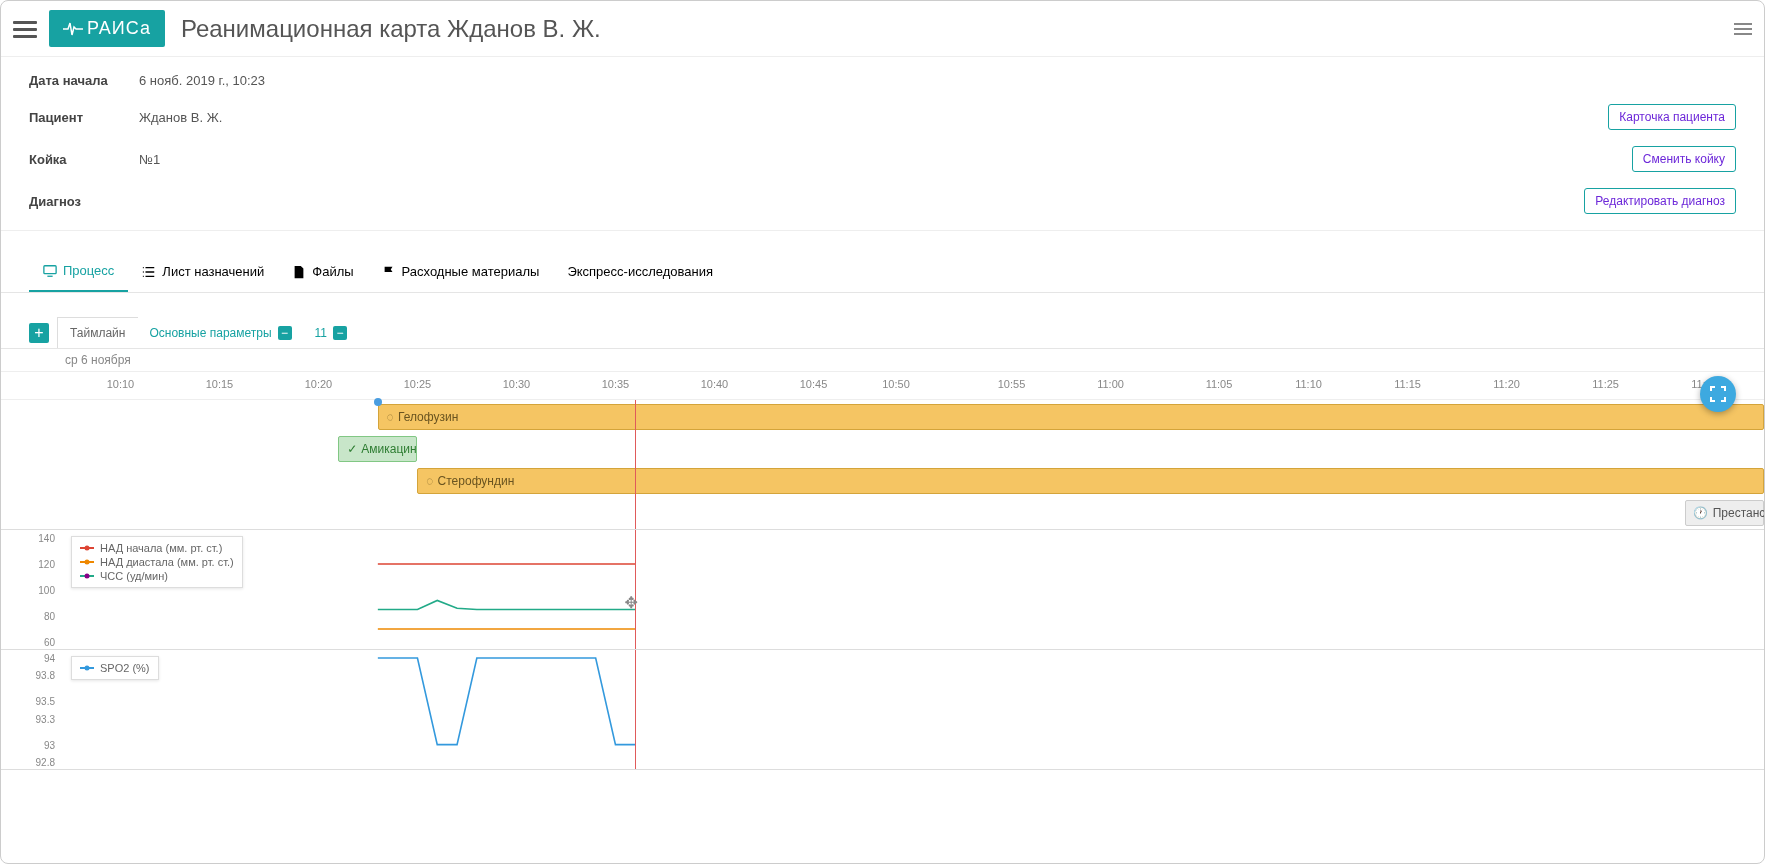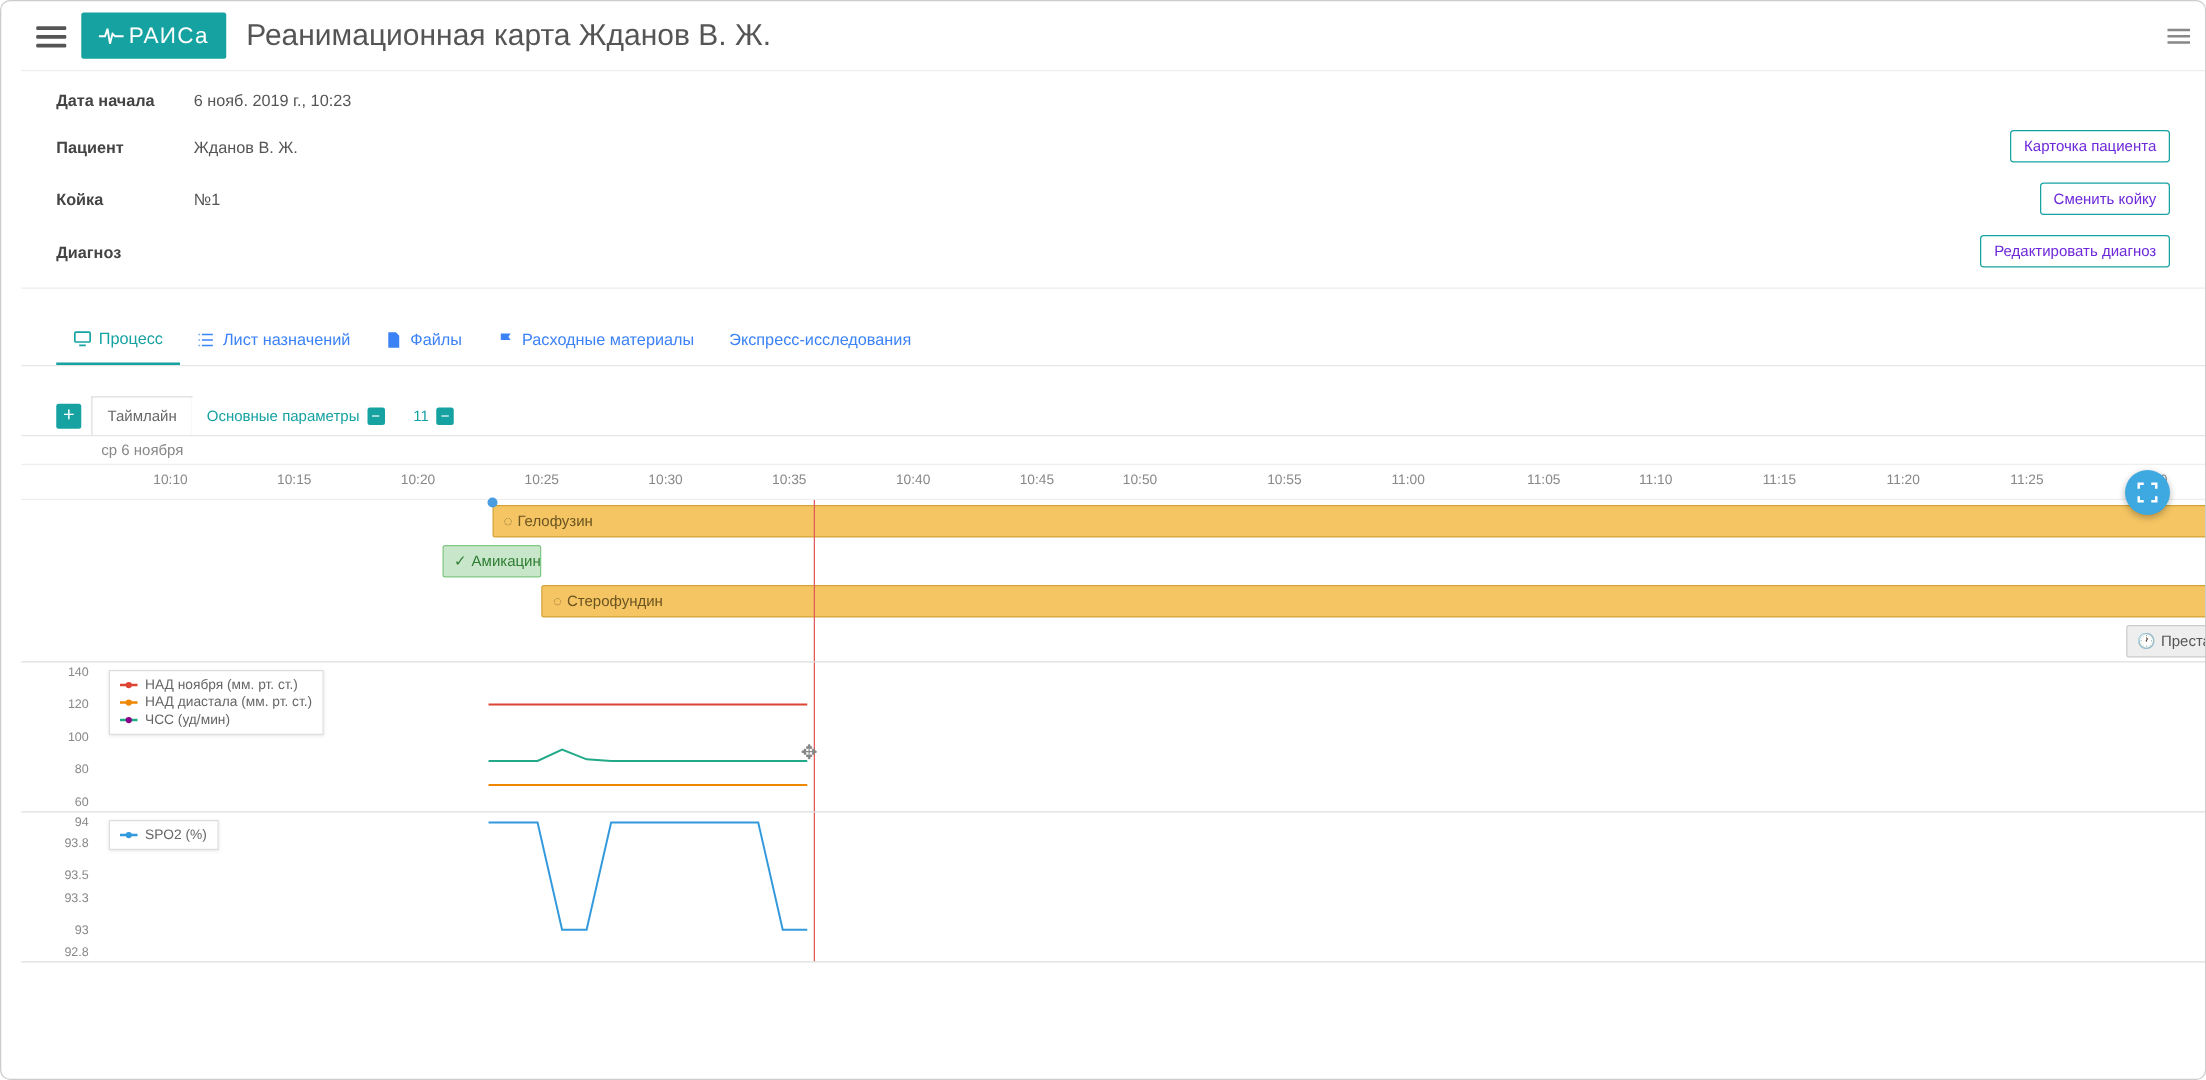--- a/index.html
+++ b/index.html
@@ -1,38 +1,38 @@
 <!DOCTYPE html>
 <html><head>
 <meta charset="utf-8">
 <style>
 * { box-sizing: border-box; margin: 0; padding: 0; }
 body { font-family: Arial, sans-serif; font-size: 13px; color: #555; background: #fff; }
-.app { width: 1765px; height: 864px; position: relative; overflow: hidden; border: 1px solid #ccc; border-radius: 8px; padding-left: 16px; }
+.app { width: 1765px; height: 864px; position: relative; overflow: hidden; border: 1px solid #ccc; border-radius: 8px; }
 
 
 .header { height: 56px; display: flex; align-items: center; padding: 0 12px; border-bottom: 1px solid #eee; }
 .menu-icon { width: 24px; height: 24px; cursor: pointer; margin-right: 12px; }
 .menu-icon span { display: block; height: 3px; background: #555; margin: 4px 0; border-radius: 1px; }
 .logo { background: #17a2a2; color: #fff; padding: 8px 14px; font-size: 18px; letter-spacing: 1px; border-radius: 2px; margin-right: 16px; display: flex; align-items: center; }
 .logo svg { margin-right: 4px; }
 .page-title { font-size: 24px; color: #555; font-weight: normal; }
 .header-right { margin-left: auto; cursor: pointer; }
 .header-right span { display: block; height: 2px; width: 18px; background: #888; margin: 3px 0; }
 
 
 .info { padding: 8px 0; border-bottom: 1px solid #eee; }
 .info-row { display: flex; align-items: center; padding: 8px 28px; font-size: 13px; }
 .info-label { width: 110px; color: #444; font-weight: bold; }
 .info-value { flex: 1; color: #555; }
 .info-btn { margin-left: auto; border: 1px solid #17a2a2; color: #6d28d9; background: #fff; padding: 5px 10px; font-size: 12px; border-radius: 3px; cursor: pointer; }
 
 
 .tabs { display: flex; align-items: center; padding: 0 28px; border-bottom: 1px solid #e5e5e5; margin-top: 20px; }
-.tab { display: flex; align-items: center; padding: 12px 14px; color: #3b82f6; cursor: pointer; font-size: 13px; gap: 6px; }
+.tab { display: flex; align-items: center; padding: 12px 14px; color: #000000; cursor: pointer; font-size: 13px; gap: 6px; }
 .tab.active { color: #17a2a2; border-bottom: 2px solid #17a2a2; }
 .tab-icon { width: 14px; height: 14px; display: inline-block; }
 
 
 .subtabs { display: flex; align-items: center; border-bottom: 1px solid #e5e5e5; margin-top: 24px; }
 .plus-btn { width: 20px; height: 20px; background: #17a2a2; color: #fff; display: flex; align-items: center; justify-content: center; font-size: 16px; cursor: pointer; margin-left: 28px; margin-right: 8px; border-radius: 2px; }
 .subtab { padding: 8px 12px; color: #666; border: 1px solid #ddd; border-bottom: none; font-size: 12px; cursor: pointer; display: flex; align-items: center; gap: 6px; background: #fff; margin-right: -1px; }
 .subtab.linked { color: #17a2a2; border: none; }
 .minus-badge { width: 14px; height: 14px; background: #17a2a2; color: #fff; display: inline-flex; align-items: center; justify-content: center; font-size: 12px; border-radius: 2px; }
 
@@ -215,21 +215,21 @@
       <div class="chart-yaxis" id="c1-yaxis">
           <div class="ytick" style="top: 112px;">60</div>
           <div class="ytick" style="top: 86px;">80</div>
           <div class="ytick" style="top: 60px;">100</div>
           <div class="ytick" style="top: 34px;">120</div>
           <div class="ytick" style="top: 8px;">140</div>
         </div>
       <div class="legend-box" id="c1-legend">
           <div class="legend-item">
             <span class="legend-swatch sw-red" style="background: rgb(221, 68, 51);"></span>
-            <span>НАД ноября (мм. рт. ст.)</span>
+            <span>НАД начала (мм. рт. ст.)</span>
           </div>
           <div class="legend-item">
             <span class="legend-swatch sw-orange" style="background: rgb(238, 136, 0);"></span>
             <span>НАД диастала (мм. рт. ст.)</span>
           </div>
           <div class="legend-item">
             <span class="legend-swatch sw-purple" style="background: rgb(34, 170, 136);"></span>
             <span>ЧСС (уд/мин)</span>
           </div>
         </div>

